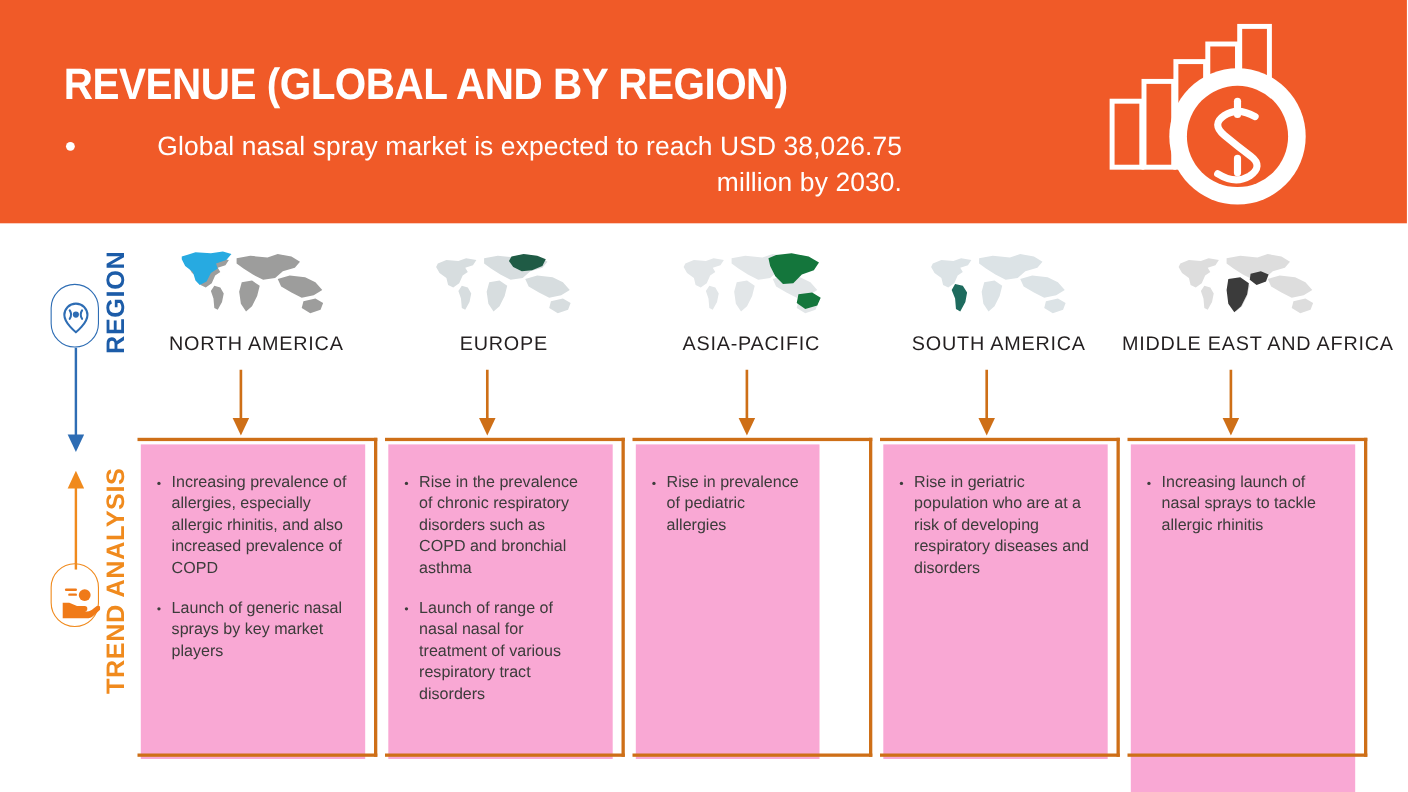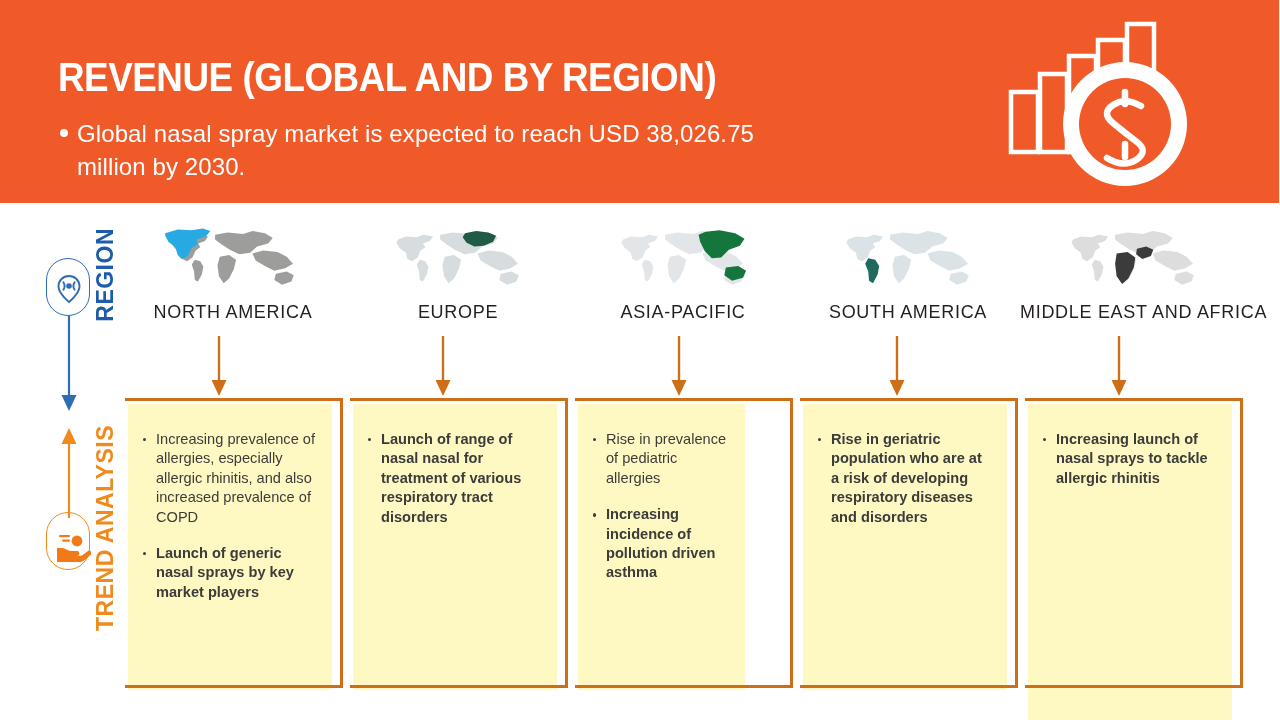--- a/index.html
+++ b/index.html
@@ -24,20 +24,21 @@
     letter-spacing:-0.5px;
     transform:scaleX(0.92);
     transform-origin:left center;
     white-space:nowrap;
     line-height:1;
   }
   .header-bullet-row{
     position:absolute;left:60px;top:118px;
     display:flex;align-items:flex-start;
     width:760px;
+    text-align:right;
   }
   .header-dot{
     width:8px;height:8px;border-radius:50%;
     background:#ffffff;
     margin-top:11px;margin-right:9px;flex:none;
   }
   .header-sub{
     color:#ffffff;font-size:24px;line-height:1.36;
     letter-spacing:0.1px;
     font-weight:400;
@@ -88,35 +89,35 @@
     position:absolute;
     box-sizing:border-box;
     border:3px solid #CE6F17;
     border-left:none;
     background:transparent;
     z-index:2;
     pointer-events:none;
   }
   .graybox{
     position:absolute;
-    background:#fef9c3;
+    background:#f9a8d4;
     z-index:1;
     box-sizing:border-box;
     padding:26px 16px 14px 14px;
   }
   .graybox ul{margin:0;padding:0;list-style:none;}
   .graybox li{
     position:relative;
     padding-left:14px;
     margin-bottom:17px;
     font-size:14.6px;
     line-height:1.33;
     color:#3C3C3B;
   }
-  .graybox li:last-child{margin-bottom:0;font-weight:bold;}
+  .graybox li:last-child{margin-bottom:0;}
   .graybox li:before{
     content:"";
     position:absolute;left:1px;top:8px;
     width:3.4px;height:3.4px;border-radius:50%;
     background:#3C3C3B;
   }
 </style>
 </head>
 <body>
 
@@ -257,28 +258,28 @@
     <div class="bracket" style="left: 125px; top: 398px; width: 218px; height: 290px;"></div>
     <div class="graybox" style="left: 128px; top: 404px; width: 204px; height: 286px;">
       <ul>
         <li>Increasing prevalence of allergies, especially allergic rhinitis, and also increased prevalence of COPD</li>
         <li>Launch of generic nasal sprays by key market players</li>
       </ul>
     </div>
     <div class="bracket" style="left: 350px; top: 398px; width: 218px; height: 290px;"></div>
     <div class="graybox" style="left: 353px; top: 404px; width: 204px; height: 286px;">
       <ul>
+        <li>Rise in the prevalence of chronic respiratory disorders such as COPD and bronchial asthma</li>
         <li>Launch of range of nasal nasal for treatment of various respiratory tract disorders</li>
       </ul>
     </div>
     <div class="bracket" style="left: 575px; top: 398px; width: 218px; height: 290px;"></div>
     <div class="graybox" style="left: 578px; top: 404px; width: 167px; height: 286px;">
       <ul>
         <li>Rise in prevalence of pediatric allergies</li>
-        <li>Increasing incidence of pollution driven asthma</li>
       </ul>
     </div>
     <div class="bracket" style="left: 800px; top: 398px; width: 218px; height: 290px;"></div>
     <div class="graybox" style="left: 803px; top: 404px; width: 204px; height: 286px;">
       <ul>
         <li>Rise in geriatric population who are at a risk of developing respiratory diseases and disorders</li>
       </ul>
     </div>
     <div class="bracket" style="left: 1025px; top: 398px; width: 218px; height: 290px;"></div>
     <div class="graybox" style="left: 1028px; top: 404px; width: 204px; height: 322px;">

